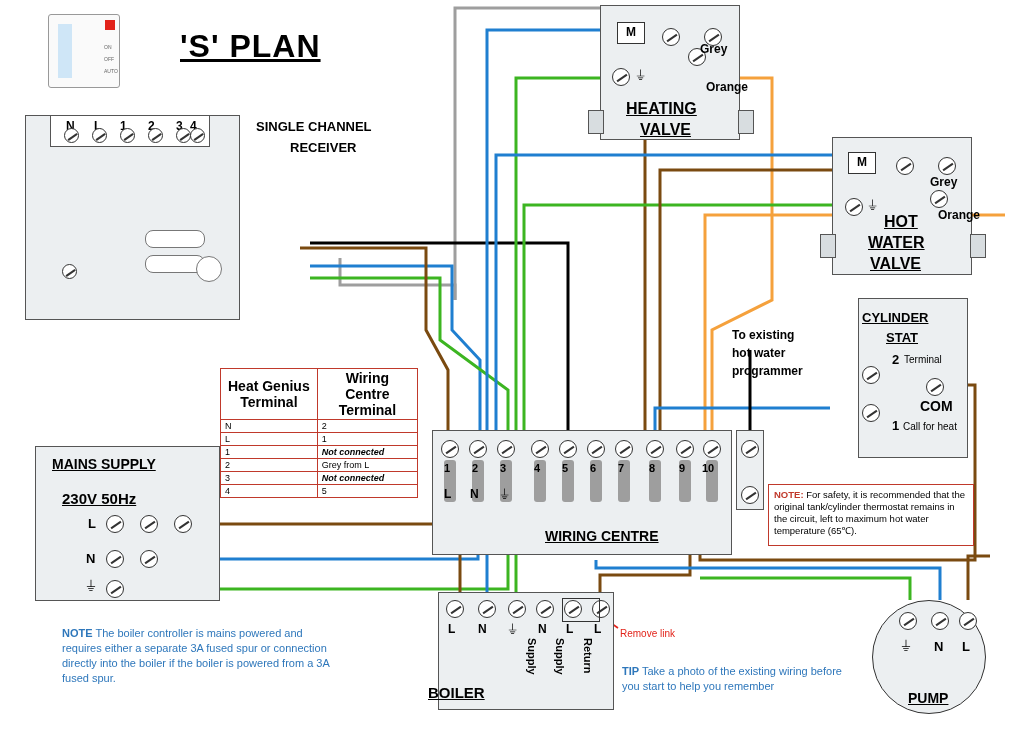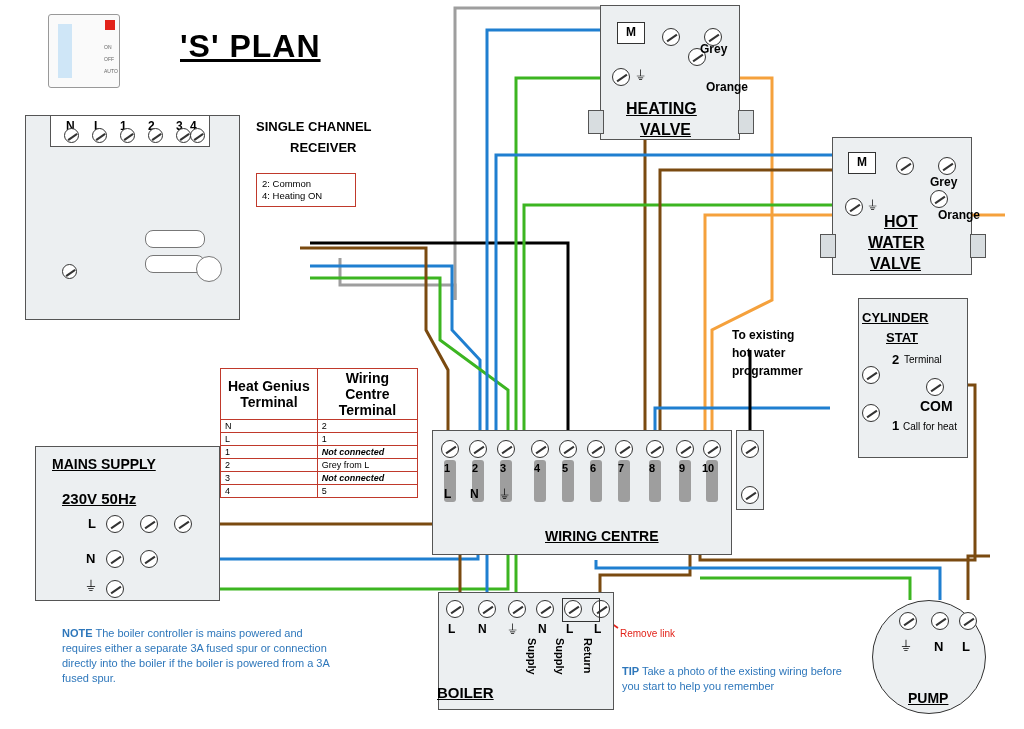--- a/index.html
+++ b/index.html
@@ -133,24 +133,20 @@
   <div class="termS" style="left:148px;top:128px;"></div>
   <div class="termS" style="left:176px;top:128px;"></div>
   <div class="termS" style="left:190px;top:128px;"></div>
   <div class="termS" style="left:62px;top:264px;"></div>
   <div style="position:absolute;left:145px;top:230px;width:58px;height:16px;border:1px solid #777;border-radius:8px;background:#fff;"></div>
   <div style="position:absolute;left:145px;top:255px;width:58px;height:16px;border:1px solid #777;border-radius:8px;background:#fff;"></div>
   <div style="position:absolute;left:196px;top:256px;width:24px;height:24px;border:1px solid #777;border-radius:50%;background:#fff;"></div>
 
   <div class="lbl b" style="left:256px;top:119px;font-size:13px;">SINGLE CHANNEL</div>
   <div class="lbl b" style="left:256px;top:140px;font-size:13px;padding-left:34px;">RECEIVER</div>
-  <div class="noteBox" style="left:256px;top:173px;width:100px;height:34px;">
-    <div>2: Common</div>
-    <div>4: Heating ON</div>
-  </div>
 
   <div class="box" style="left:600px;top:5px;width:140px;height:135px;"></div>
   <div style="position:absolute;left:617px;top:22px;width:26px;height:20px;border:1.5px solid #333;background:#fff;text-align:center;font-size:12px;font-weight:bold;line-height:19px;">M</div>
   <div class="term" style="left:662px;top:28px;"></div>
   <div class="term" style="left:704px;top:28px;"></div>
   <div class="term" style="left:688px;top:48px;"></div>
   <div class="term" style="left:612px;top:68px;"></div>
   <div class="lbl" style="left:636px;top:68px;font-size:13px;">⏚</div>
   <div class="lbl b" style="left:700px;top:42px;font-size:12px;">Grey</div>
   <div class="lbl b" style="left:706px;top:80px;font-size:12px;">Orange</div>
@@ -186,20 +182,23 @@
   <div class="lbl b" style="left:892px;top:418px;font-size:13px;">1</div>
   <div class="lbl" style="left:903px;top:421px;font-size:10px;">Call for heat</div>
 
   <div class="lbl b" style="left:732px;top:328px;font-size:12px;">To existing</div>
   <div class="lbl b" style="left:732px;top:346px;font-size:12px;">hot water</div>
   <div class="lbl b" style="left:732px;top:364px;font-size:12px;">programmer</div>
   <div class="box" style="left:736px;top:430px;width:28px;height:80px;background:#eceff1;"></div>
   <div class="term" style="left:741px;top:440px;"></div>
   <div class="term" style="left:741px;top:486px;"></div>
 
+  <div class="noteBox" style="left:768px;top:484px;width:206px;height:62px;">
+    <span class="nb">NOTE:</span><span> For safety, it is recommended that the original tank/cylinder thermostat remains in the circuit, left to maximum hot water temperature (65℃).</span>
+  </div>
 
   <table class="tbl" style="left:220px;top:368px;width:198px;">
     <tbody>
         <tr>
       <th>Heat Genius Terminal</th>
       <th>Wiring Centre Terminal</th>
     </tr>
     <tr>
           <td>N</td>
           <td>2</td>
@@ -289,21 +288,21 @@
   <div style="position:absolute;left:562px;top:598px;width:36px;height:22px;border:1.5px solid #333;"></div>
   <div class="lbl b" style="left:448px;top:622px;font-size:12px;">L</div>
   <div class="lbl b" style="left:478px;top:622px;font-size:12px;">N</div>
   <div class="lbl" style="left:508px;top:622px;font-size:13px;">⏚</div>
   <div class="lbl b" style="left:538px;top:622px;font-size:12px;">N</div>
   <div class="lbl b" style="left:566px;top:622px;font-size:12px;">L</div>
   <div class="lbl b" style="left:594px;top:622px;font-size:12px;">L</div>
   <div class="lbl b" style="left:538px;top:638px;font-size:11px;transform:rotate(90deg);transform-origin:left top;">Supply</div>
   <div class="lbl b" style="left:566px;top:638px;font-size:11px;transform:rotate(90deg);transform-origin:left top;">Supply</div>
   <div class="lbl b" style="left:594px;top:638px;font-size:11px;transform:rotate(90deg);transform-origin:left top;">Return</div>
-  <div class="lbl b u" style="left:437px;top:684px;font-size:15px;">BOILER</div>
+  <div class="lbl b u" style="left:428px;top:684px;font-size:15px;">BOILER</div>
   <div class="lbl" style="left:620px;top:628px;font-size:10px;color:#e2231a;">Remove link</div>
 
   <div style="position:absolute;left:872px;top:600px;width:112px;height:112px;border:1.5px solid #333;border-radius:50%;background:#eceff1;"></div>
   <div class="term" style="left:899px;top:612px;"></div>
   <div class="term" style="left:931px;top:612px;"></div>
   <div class="term" style="left:959px;top:612px;"></div>
   <div class="lbl" style="left:901px;top:638px;font-size:14px;">⏚</div>
   <div class="lbl b" style="left:934px;top:639px;font-size:13px;">N</div>
   <div class="lbl b" style="left:962px;top:639px;font-size:13px;">L</div>
   <div class="lbl b u" style="left:908px;top:690px;font-size:14px;">PUMP</div>

